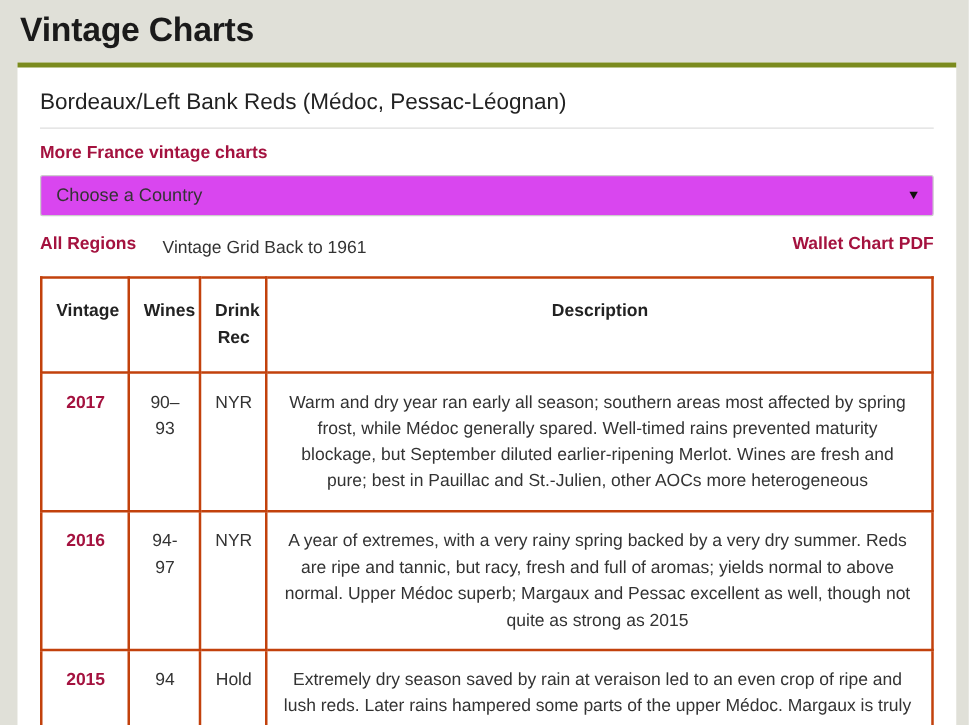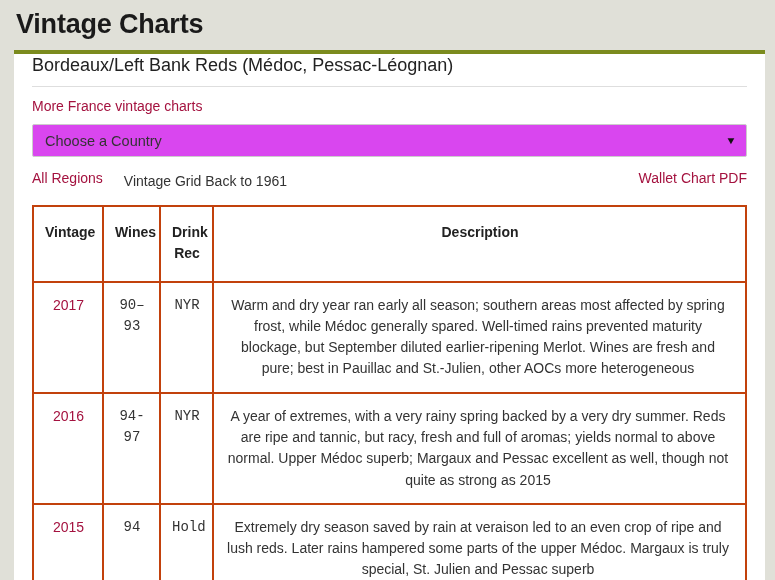--- a/index.html
+++ b/index.html
@@ -28,36 +28,38 @@
   .content-panel {
     margin-left: 14px;
     margin-right: 10px;
     background: #ffffff;
     border-top: 4px solid #7b8b1e;
     min-height: 533px;
     padding: 0 18px 0 18px;
   }
 
   .subtitle-wrap {
+    margin-top: 16px;
   }
   .subtitle {
     font-size: 18px;
     color: #222222;
     font-weight: 400;
     padding: 0 0 9px 0;
     border-bottom: 1px solid #dedede;
     margin: 0;
     line-height: 1.3;
   }
 
   .link {
     color: #a4123f;
     text-decoration: none;
     font-size: 14px;
     cursor: pointer;
+    font-weight: bold;
   }
 
   .more-charts-row {
     padding: 10px 0 9px 0;
   }
 
   .country-select {
     width: 100%;
     height: 33px;
     border: 1px solid #cccccc;
@@ -113,21 +115,21 @@
     color: #222222;
     padding-top: 15px;
     padding-bottom: 16px;
   }
   col.c-vintage { width: 70px; }
   col.c-score   { width: 57px; }
   col.c-drink   { width: 53px; }
   col.c-desc    { width: auto; }
 
   td.vintage-cell a { font-size: 14px; }
-  td.score-cell, td.drink-cell { color: #333333; font-family: Liberation Mono, monospace; }
+  td.score-cell, td.drink-cell { color: #333333; }
   .desc-cell { padding-right: 14px !important; }
 </style>
 </head>
 <body>
 
 <h1 class="page-title">Vintage Charts</h1>
 
 <div class="content-panel">
 
   <div class="subtitle-wrap">

